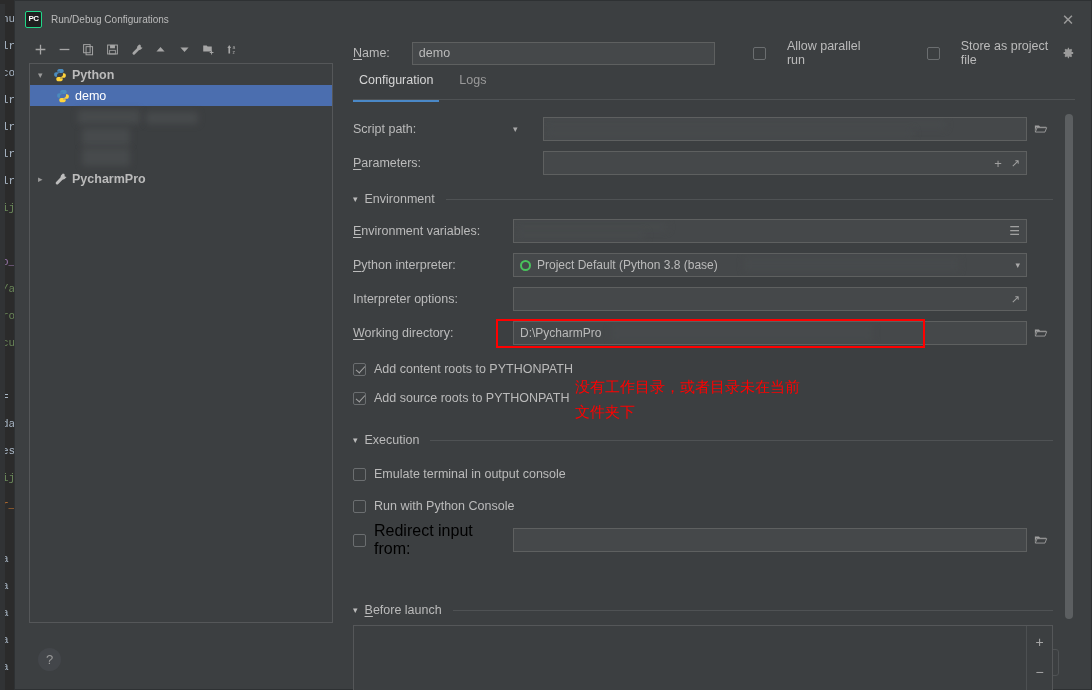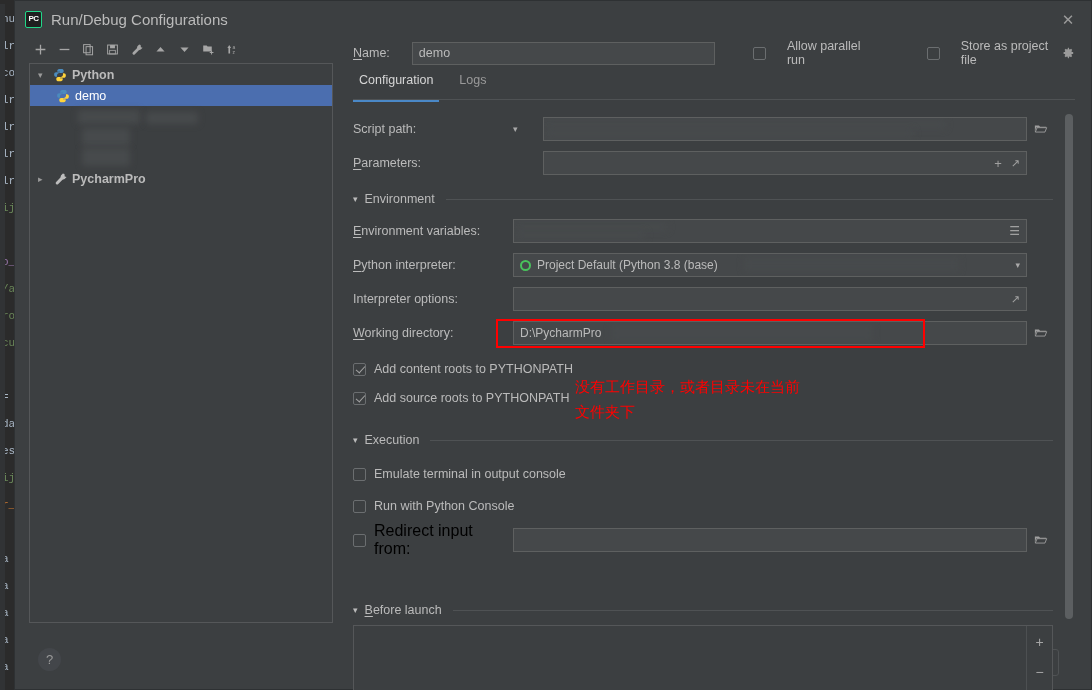--- a/index.html
+++ b/index.html
@@ -39,21 +39,21 @@
     padding: 7px 0 0 10px; background: #3c3f41;
   }
   .pc-logo {
     width: 17px; height: 17px; flex: none; margin-right: 9px;
     border: 1.5px solid #21d789; border-radius: 2px;
     background: #1f1f1f; color: #ffffff;
     font-size: 8px; font-weight: bold; line-height: 14px;
     text-align: center; letter-spacing: -0.5px;
     font-family: "Liberation Sans", sans-serif;
   }
-  .title-text { font-size: 15px; color: #bbbbbb; }
+  .title-text { font-size: 10px; color: #bbbbbb; }
   .win-close {
     margin-left: auto; width: 46px; height: 30px;
     display: flex; align-items: center; justify-content: center;
     color: #9a9a9a; font-size: 15px;
   }
 
   .dlg-body { flex: 1; display: flex; min-height: 0; }
 
   
   .left-pane { width: 326px; flex: none; padding: 4px 8px 0 14px; }

